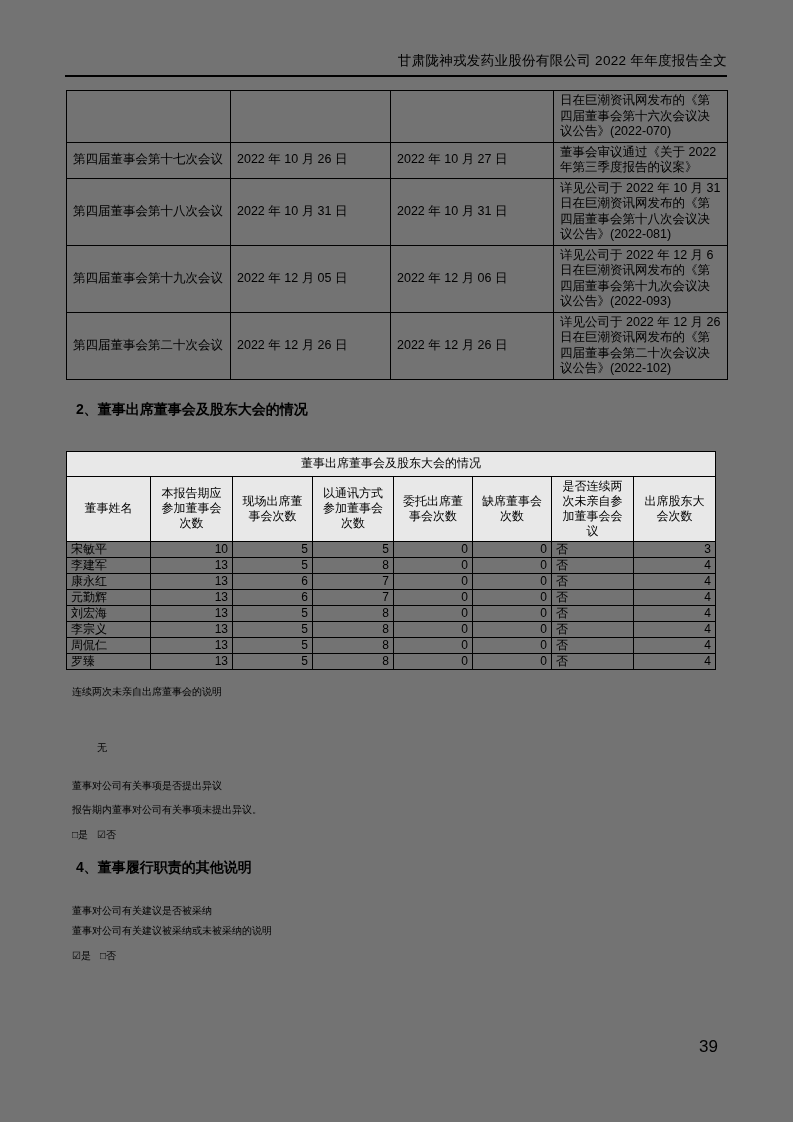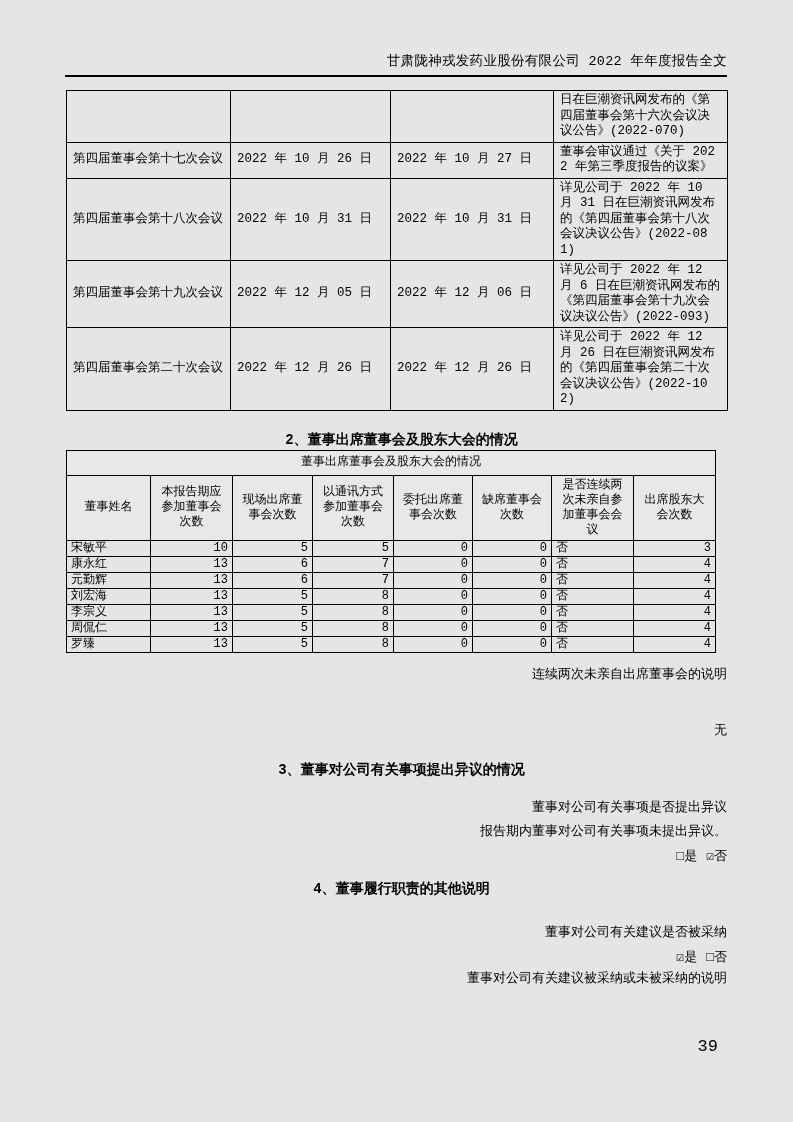--- a/index.html
+++ b/index.html
@@ -1,21 +1,21 @@
 <!DOCTYPE html>
 <html><head>
 <meta charset="utf-8">
 <style>
   html,body { margin:0; padding:0; background:#888; }
   .page {
     position:relative;
     width:793px; height:1122px;
     margin:0 auto;
-    background:#e5e5e5;
-    font-family:Liberation Mono, monospace;
+    background:#737373;
+    font-family:Liberation Sans, sans-serif;
     color:#000;
     overflow:hidden;
   }
   .doc-header { margin:0 66px 0 65px; padding-top:52px; }
   .doc-header-text {
     text-align:right;
     font-size:13.5px;
     letter-spacing:0.3px;
     padding-bottom:5px;
     border-bottom:2px solid #000;
@@ -25,47 +25,46 @@
   
   table { border-collapse:collapse; table-layout:fixed; }
   .t1 { width:661px; margin-top:13px; font-size:12.5px; line-height:15.5px; }
   .t1 td { border:1px solid #000; padding:2px 6px; vertical-align:middle; word-break:break-all; }
 
   
   .h-section {
     font-size:14px; font-weight:bold;
     margin:0; padding-left:10px;
     line-height:19px;
-    text-align:center;
   }
   .h-s2 { margin-top:20px; }
   .h-s3 { margin-top:20px; }
   .h-s4 { margin-top:12px; }
 
   
-  .t2 { width:649px; margin-top:0; font-size:12px; }
+  .t2 { width:649px; margin-top:32px; font-size:12px; }
   .t2 th {
     border:1px solid #000; background:#e8e8e8;
     font-weight:normal; text-align:center; vertical-align:middle;
     padding:2px 7px; line-height:15px; word-break:break-all;
   }
   .t2 th.t2-title { height:20px; font-size:12px; }
   .t2 tr.colhead th { height:60px; }
   .t2 td {
     border:1px solid #000;
     padding:0 4px; height:15px; line-height:15px;
     vertical-align:middle; overflow:hidden; white-space:nowrap;
   }
   .t2 td.c-num { text-align:right; }
   .t2 td.c-txt { text-align:left; }
 
   
   .body-text {
-    font-size:13px; line-height:20px;
-    margin:0; padding-left:6px;text-align:right;
+    font-size:10px; line-height:20px;
+    margin:0; padding-left:6px;
   }
   .m-note   { margin-top:12px; }
   .m-none   { margin-top:36px; padding-left:31px; }
   .m-q3     { margin-top:18px; }
   .m-cb     { margin-top:4px; line-height:22px; }
   .m-a3     { margin-top:4px; }
   .m-q4     { margin-top:24px; }
   .m-n4     { margin-top:0; }
   .cb-yes { margin-right:9px; }
 
@@ -159,20 +158,30 @@
           <td class="c-txt">宋敏平</td>
           <td class="c-num">10</td>
           <td class="c-num">5</td>
           <td class="c-num">5</td>
           <td class="c-num">0</td>
           <td class="c-num">0</td>
           <td class="c-txt">否</td>
           <td class="c-num">3</td>
         </tr>
         <tr>
+          <td class="c-txt">李建军</td>
+          <td class="c-num">13</td>
+          <td class="c-num">5</td>
+          <td class="c-num">8</td>
+          <td class="c-num">0</td>
+          <td class="c-num">0</td>
+          <td class="c-txt">否</td>
+          <td class="c-num">4</td>
+        </tr>
+        <tr>
           <td class="c-txt">康永红</td>
           <td class="c-num">13</td>
           <td class="c-num">6</td>
           <td class="c-num">7</td>
           <td class="c-num">0</td>
           <td class="c-num">0</td>
           <td class="c-txt">否</td>
           <td class="c-num">4</td>
         </tr>
         <tr>
@@ -224,30 +233,29 @@
           <td class="c-num">0</td>
           <td class="c-txt">否</td>
           <td class="c-num">4</td>
         </tr>
       </tbody>
     </table>
 
     <p class="body-text m-note">连续两次未亲自出席董事会的说明</p>
     <p class="body-text m-none">无</p>
 
-    <h3 class="h-section h-s3">3、董事对公司有关事项提出异议的情况</h3>
     <p class="body-text m-q3">董事对公司有关事项是否提出异议</p>
     <p class="body-text m-a3">报告期内董事对公司有关事项未提出异议。</p>
     <p class="body-text m-cb">
       <span class="cb-yes">□是</span><span>☑否</span>
     </p>
 
     <h3 class="h-section h-s4">4、董事履行职责的其他说明</h3>
     <p class="body-text m-q4">董事对公司有关建议是否被采纳</p>
+    <p class="body-text m-n4">董事对公司有关建议被采纳或未被采纳的说明</p>
     <p class="body-text m-cb">
       <span class="cb-yes">☑是</span><span>□否</span>
     </p>
-    <p class="body-text m-n4">董事对公司有关建议被采纳或未被采纳的说明</p>
 
   </div>
 
   <div class="page-number">39</div>
 </div>
 
 </body></html>

